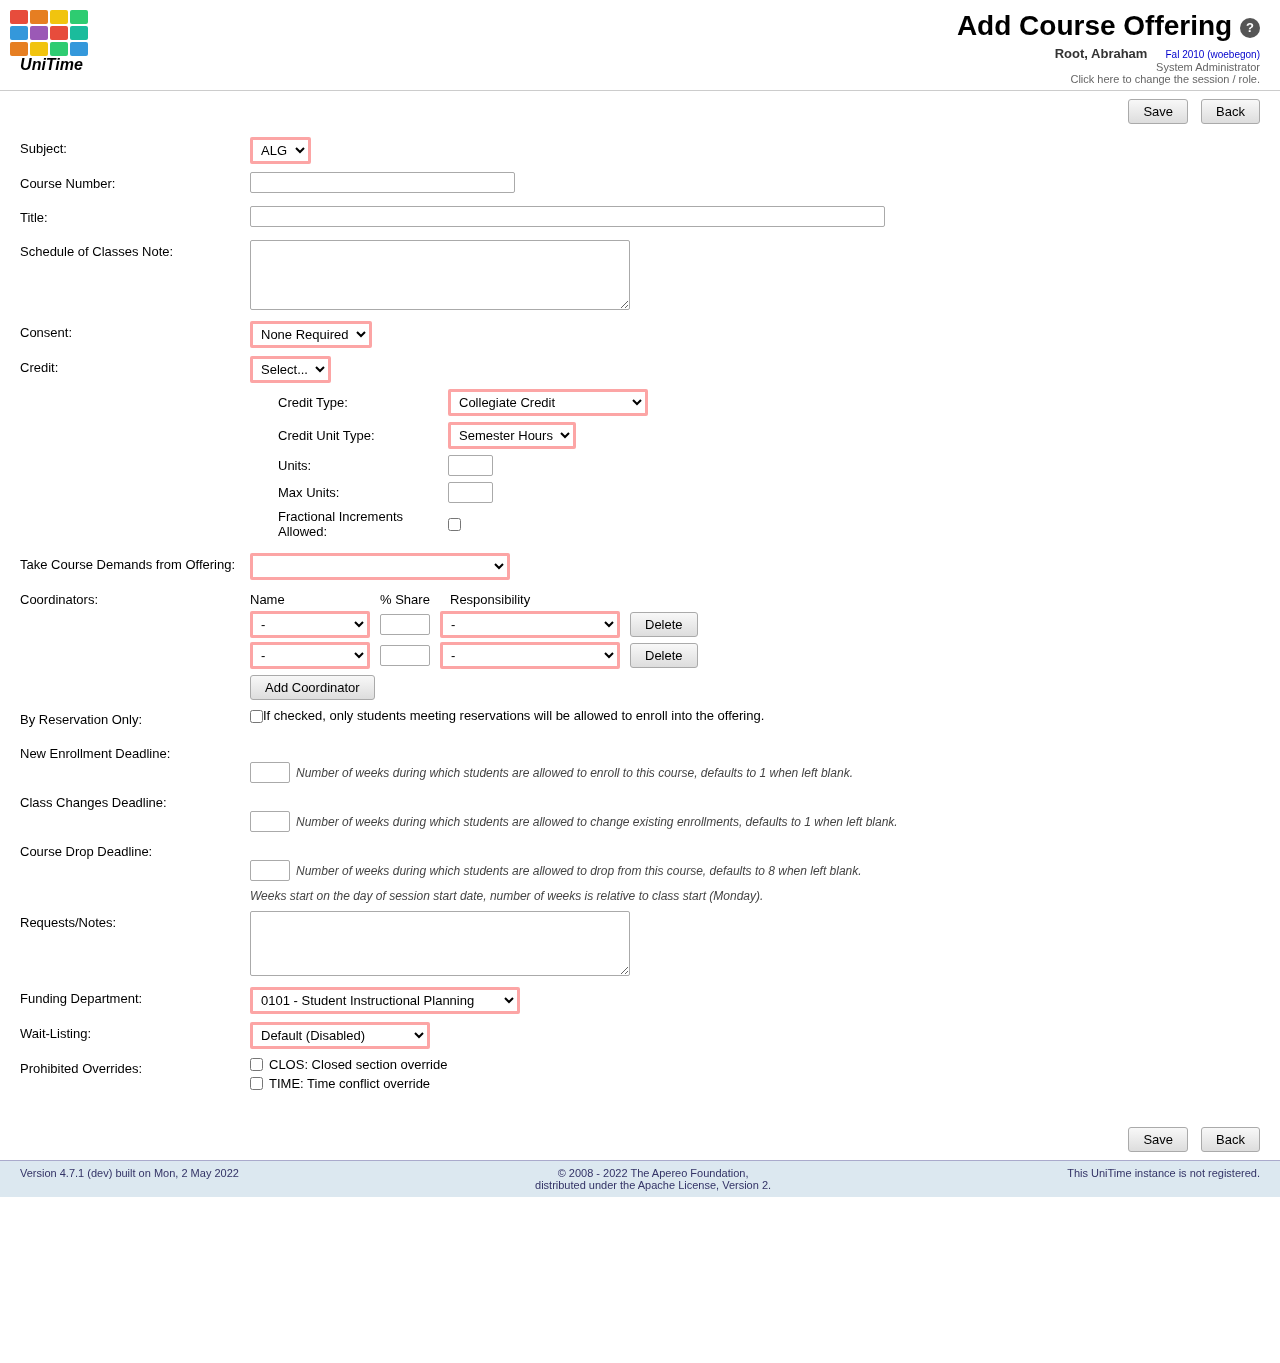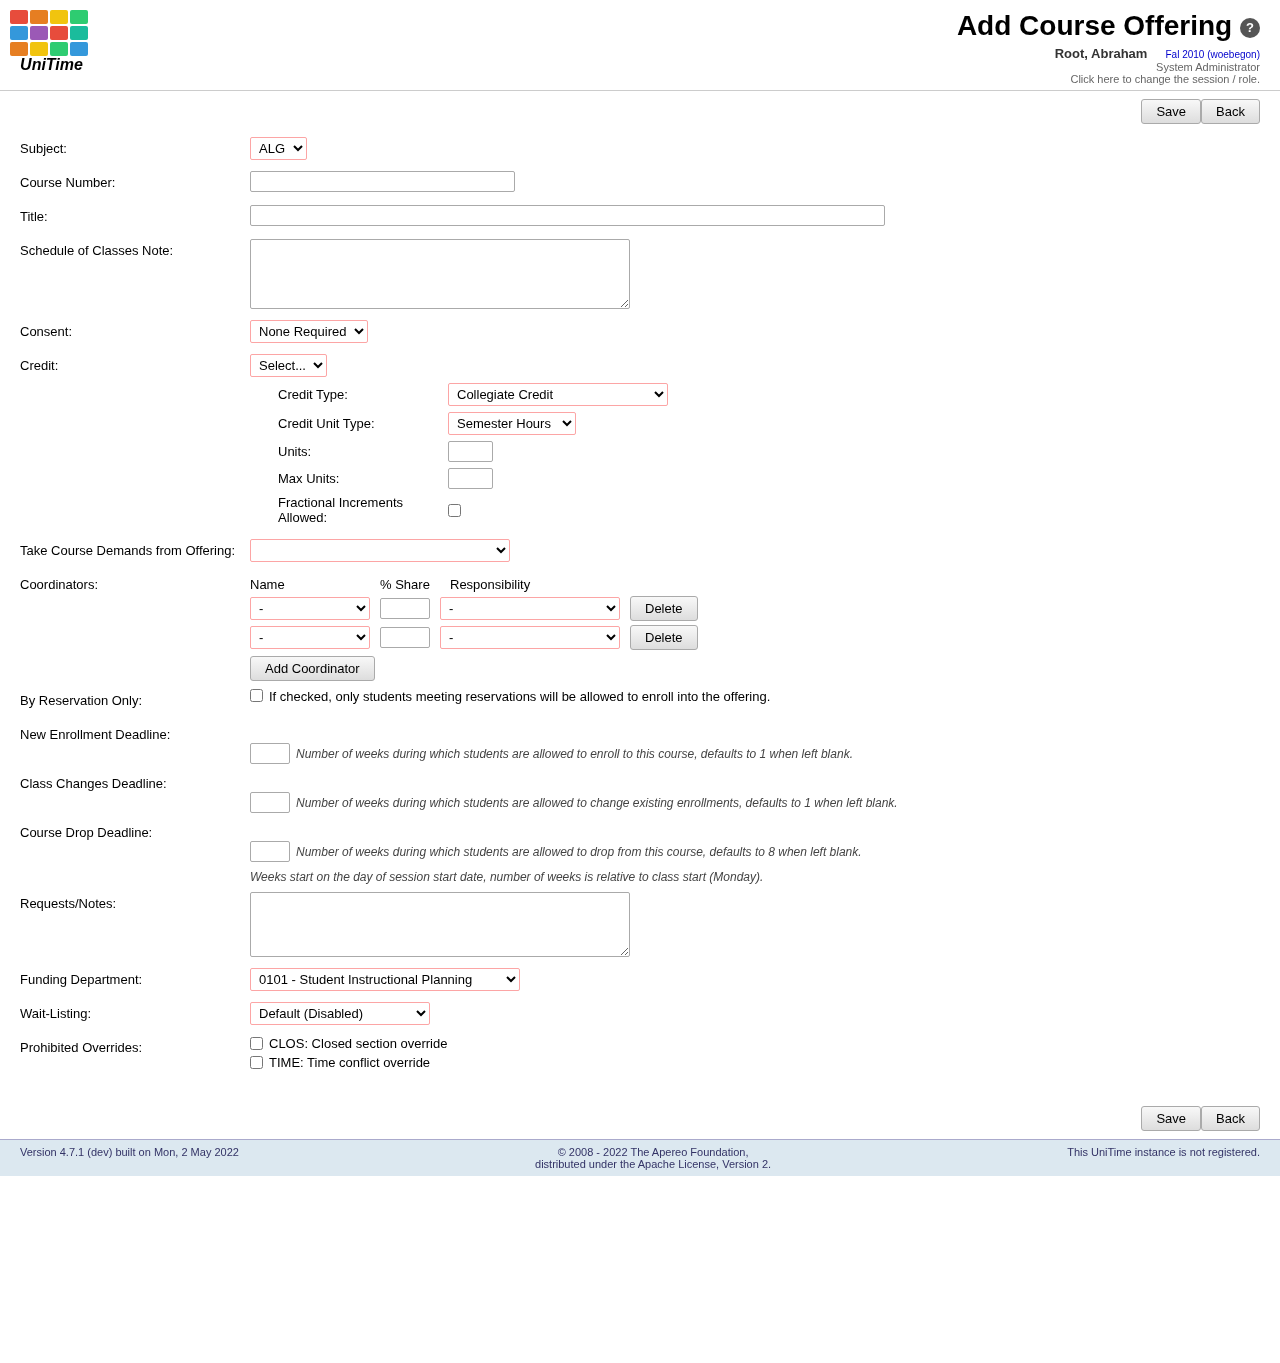--- a/index.html
+++ b/index.html
@@ -62,21 +62,21 @@
     }
     .user-info .role {
       color: #666;
       font-size: 11px;
       display: block;
     }
     .toolbar {
       display: flex;
       justify-content: flex-end;
       padding: 8px 20px;
-      gap: 0;
+      gap: 13px;
     }
     button {
       padding: 4px 14px;
       font-size: 13px;
       background: linear-gradient(to bottom, #f8f8f8, #ddd);
       border: 1px solid #aaa;
       border-radius: 3px;
       cursor: pointer;
     }
     .form-container {
@@ -101,21 +101,21 @@
     }
     input[type="text"], input[type="number"] {
       font-size: 13px;
       padding: 2px 4px;
       border: 1px solid #aaa;
       border-radius: 2px;
     }
     select {
       font-size: 13px;
       padding: 2px 4px;
-      border: 1px solid #fca5a5;
+      border: 3px solid #fca5a5;
       border-radius: 2px;
       background: #fff;
     }
     textarea {
       font-size: 13px;
       padding: 4px;
       border: 1px solid #aaa;
       border-radius: 2px;
       resize: vertical;
       width: 380px;
@@ -148,22 +148,21 @@
       display: flex;
       align-items: center;
       gap: 10px;
       margin-bottom: 4px;
     }
     .coord-name-select { width: 120px; }
     .coord-share-input { width: 50px; }
     .coord-resp-select { width: 180px; }
     .by-reservation-row {
       display: flex;
-      align-items: flex-start;
-      gap: 6px;
+      align-items: flex-end;
     }
     .deadline-row {
       display: flex;
       align-items: center;
       gap: 6px;
       margin-top: 20px;
     }
     .deadline-input { width: 40px; }
     .deadline-note {
       font-size: 12px;
@@ -296,21 +295,21 @@
     <div class="form-label">Credit:</div>
     <div class="form-control">
       <select>
         <option>Select...</option>
       </select>
 
       <div style="margin-top:6px;">
 
         <div class="sub-form-row">
           <div class="sub-label">Credit Type:</div>
-          <select style="width:220px;">
+          <select style="width:200px;">
             <option>Collegiate Credit</option>
           </select>
         </div>
 
         <div class="sub-form-row">
           <div class="sub-label">Credit Unit Type:</div>
           <select style="width:128px;">
             <option>Semester Hours</option>
           </select>
         </div>

